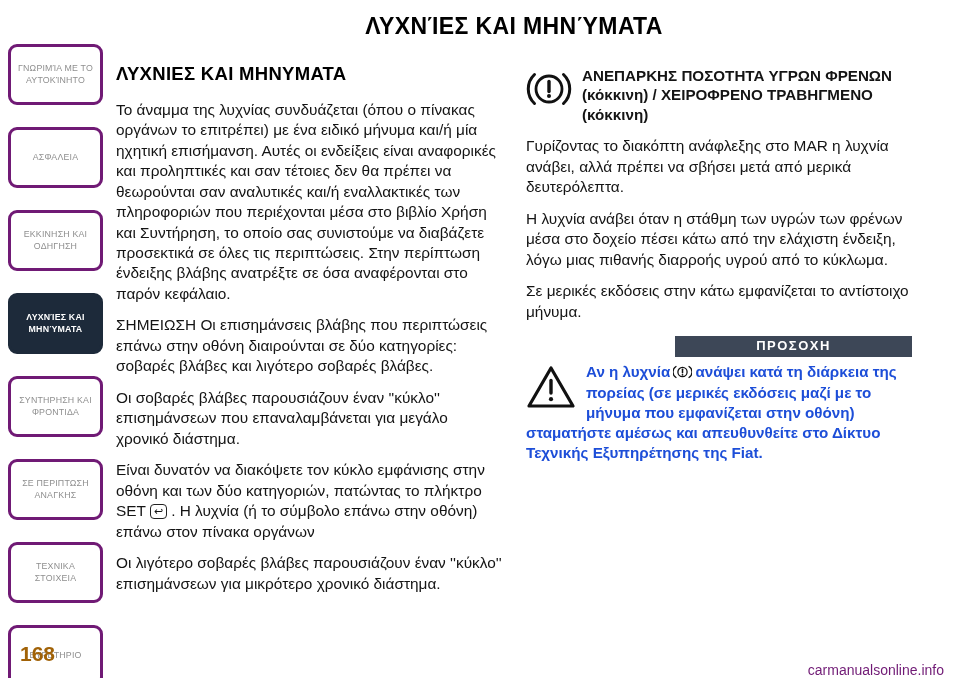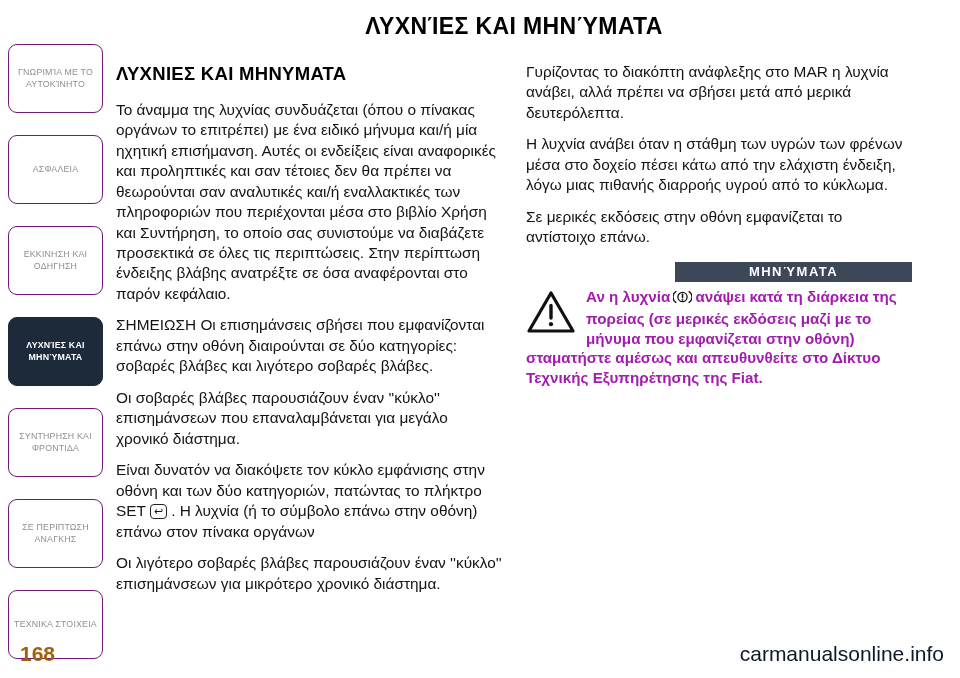--- a/index.html
+++ b/index.html
@@ -15,22 +15,22 @@
   
   .sidebar {
     position: absolute;
     left: 8px; top: 44px;
     width: 95px;
     display: flex;
     flex-direction: column;
     gap: 22px;
   }
   .tab {
-    height: 69px;
-    border: 1px solid #701a75;
+    height: 61px;
+    border: 3px solid #701a75;
     border-radius: 9px;
     background: #fff;
     display: flex;
     align-items: center;
     justify-content: center;
     text-align: center;
     font-size: 8.8px;
     line-height: 1.3;
     letter-spacing: .2px;
     color: var(--sidebar-text, #8f8f8f);
@@ -94,38 +94,38 @@
     font-weight: bold;
     text-align: center;
     letter-spacing: 1.5px;
     padding: 1px 0 2px 0;
   }
   .caution-body {
     margin-top: 5px;
     font-weight: bold;
     font-size: 15.2px;
     line-height: 1.3;
-    color: #a21caf;
+    color: #1d4ed8;
   }
   .caution-body .tri { float: left; margin: 3px 10px 2px 0; }
   .mini-brake { display: inline-block; margin: 0 3px; vertical-align: -2px; }
 
   
   .page-num {
     position: absolute;
     left: 20px; bottom: 12px;
     font-size: 21px;
     font-weight: bold;
     color: #a16207;
   }
   .watermark {
     position: absolute;
-    right: 16px; bottom: 12px;
-    font-size: 21px;
-    color: #0f172a;
+    right: 16px; bottom: 0;
+    font-size: 14px;
+    color: #701a75;
     text-decoration: none;
   }
 </style>
 </head>
 <body>
 
 <nav class="sidebar">
   <div class="tab">
       <span>ΓΝΩΡΙΜΊΑ ΜΕ ΤΟ ΑΥΤΟΚΊΝΗΤΟ</span>
     </div>
@@ -153,39 +153,51 @@
 </nav>
 
 <main class="content">
   <h1 class="title">ΛΥΧΝΊΕΣ ΚΑΙ ΜΗΝΎΜΑΤΑ</h1>
 
   <div class="columns">
 
     <div class="col">
       <h2 class="section">ΛΥΧΝΙΕΣ ΚΑΙ ΜΗΝΥΜΑΤΑ</h2>
       <p>Το άναμμα της λυχνίας συνδυάζεται (όπου ο πίνακας οργάνων το επιτρέπει) με ένα ειδικό μήνυμα και/ή μία ηχητική επισήμανση. Αυτές οι ενδείξεις είναι αναφορικές και προληπτικές και σαν τέτοιες δεν θα πρέπει να θεωρούνται σαν αναλυτικές και/ή εναλλακτικές των πληροφοριών που περιέχονται μέσα στο βιβλίο Χρήση και Συντήρηση, το οποίο σας συνιστούμε να διαβάζετε προσεκτικά σε όλες τις περιπτώσεις. Στην περίπτωση ένδειξης βλάβης ανατρέξτε σε όσα αναφέρονται στο παρόν κεφάλαιο.</p>
-      <p>ΣΗΜΕΙΩΣΗ Οι επισημάνσεις σβήσει που εμφανίζονται επάνω στην οθόνη διαιρούνται σε δύο κατηγορίες: σοβαρές βλάβες και λιγότερο σοβαρές βλάβες.</p>
+      <p>ΣΗΜΕΙΩΣΗ Οι επισημάνσεις βλάβης που περιπτώσεις επάνω στην οθόνη διαιρούνται σε δύο κατηγορίες: σοβαρές βλάβες και λιγότερο σοβαρές βλάβες.</p>
       <p>Οι σοβαρές βλάβες παρουσιάζουν έναν ''κύκλο'' επισημάνσεων που επαναλαμβάνεται για μεγάλο χρονικό διάστημα.</p>
       <p>
         <span>Είναι δυνατόν να διακόψετε τον κύκλο εμφάνισης στην οθόνη και των δύο κατηγοριών, πατώντας το πλήκτρο SET</span><span class="set-icon">↩</span><span>. Η λυχνία (ή το σύμβολο επάνω στην οθόνη) επάνω στον πίνακα οργάνων</span>
       </p>
       <p>Οι λιγότερο σοβαρές βλάβες παρουσιάζουν έναν ''κύκλο'' επισημάνσεων για μικρότερο χρονικό διάστημα.</p>
     </div>
 
     <div class="col">
 
+      <div class="brake-row">
+        <span class="brake-icon">
+          <svg width="46" height="46" viewBox="0 0 46 46" aria-hidden="true">
+            <path d="M 8.5 8.5 A 20 20 0 0 0 8.5 37.5" fill="none" stroke="#111" stroke-width="3" stroke-linecap="round"></path>
+            <path d="M 37.5 8.5 A 20 20 0 0 1 37.5 37.5" fill="none" stroke="#111" stroke-width="3" stroke-linecap="round"></path>
+            <circle cx="23" cy="23" r="13" fill="none" stroke="#111" stroke-width="2.8"></circle>
+            <line x1="23" y1="15.5" x2="23" y2="25.5" stroke="#111" stroke-width="3.4" stroke-linecap="round"></line>
+            <circle cx="23" cy="30" r="2" fill="#111"></circle>
+          </svg>
+        </span>
+        <div class="brake-heading">ΑΝΕΠΑΡΚΗΣ ΠΟΣΟΤΗΤΑ ΥΓΡΩΝ ΦΡΕΝΩΝ (κόκκινη) / ΧΕΙΡΟΦΡΕΝΟ ΤΡΑΒΗΓΜΕΝΟ (κόκκινη)</div>
+      </div>
 
       <p>Γυρίζοντας το διακόπτη ανάφλεξης στο MAR η λυχνία ανάβει, αλλά πρέπει να σβήσει μετά από μερικά δευτερόλεπτα.</p>
 
 
       <p>Η λυχνία ανάβει όταν η στάθμη των υγρών των φρένων μέσα στο δοχείο πέσει κάτω από την ελάχιστη ένδειξη, λόγω μιας πιθανής διαρροής υγρού από το κύκλωμα.</p>
-      <p>Σε μερικές εκδόσεις στην οθόνη εμφανίζεται το αντίστοιχο επάνω.</p>
+      <p>Σε μερικές εκδόσεις στην κάτω εμφανίζεται το αντίστοιχο μήνυμα.</p>
 
       <div class="caution">
-        <div class="caution-bar">ΜΗΝΎΜΑΤΑ</div>
+        <div class="caution-bar">ΠΡΟΣΟΧΗ</div>
         <div class="caution-body">
           <span class="tri">
             <svg width="50" height="44" viewBox="0 0 50 44" aria-hidden="true">
               <path d="M25 3 L47 41 L3 41 Z" fill="none" stroke="#111" stroke-width="3.2" stroke-linejoin="round"></path>
               <line x1="25" y1="15.5" x2="25" y2="28" stroke="#111" stroke-width="3.4" stroke-linecap="round"></line>
               <circle cx="25" cy="34.2" r="2.1" fill="#111"></circle>
             </svg>
           </span>
           <span>Αν η λυχνία</span><span class="mini-brake">
             <svg width="19" height="14" viewBox="0 0 19 14" aria-hidden="true">

